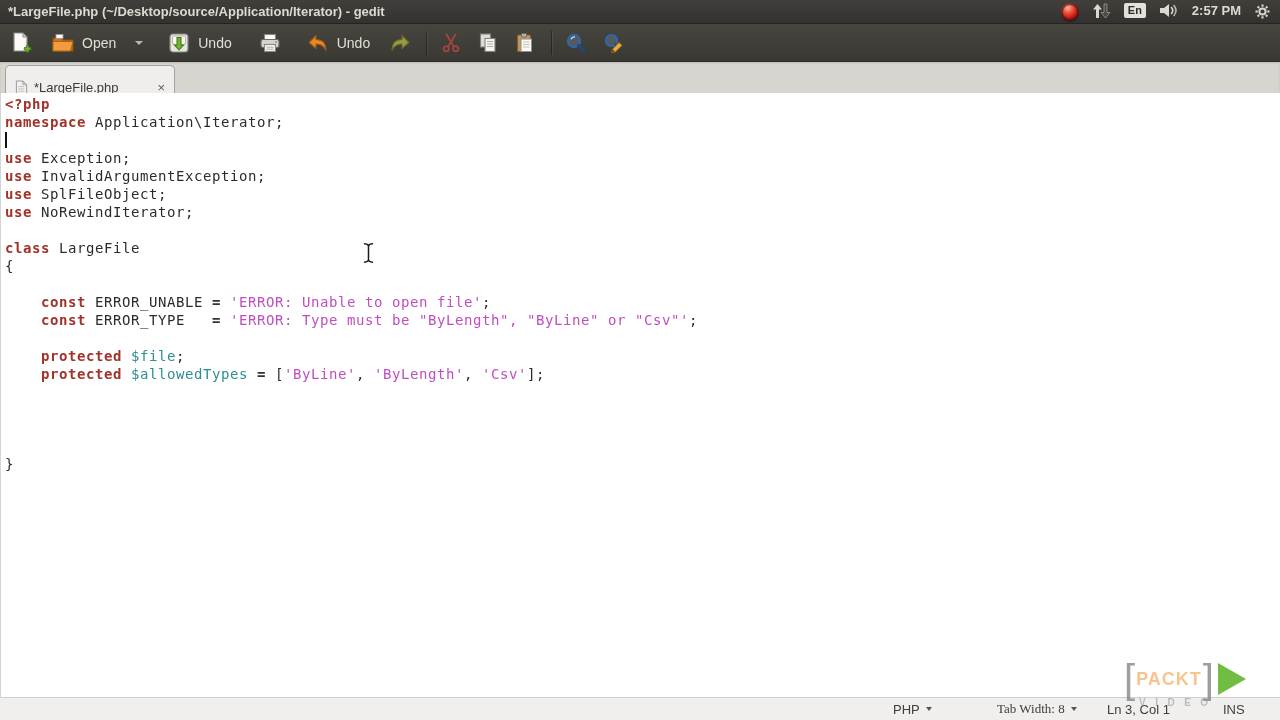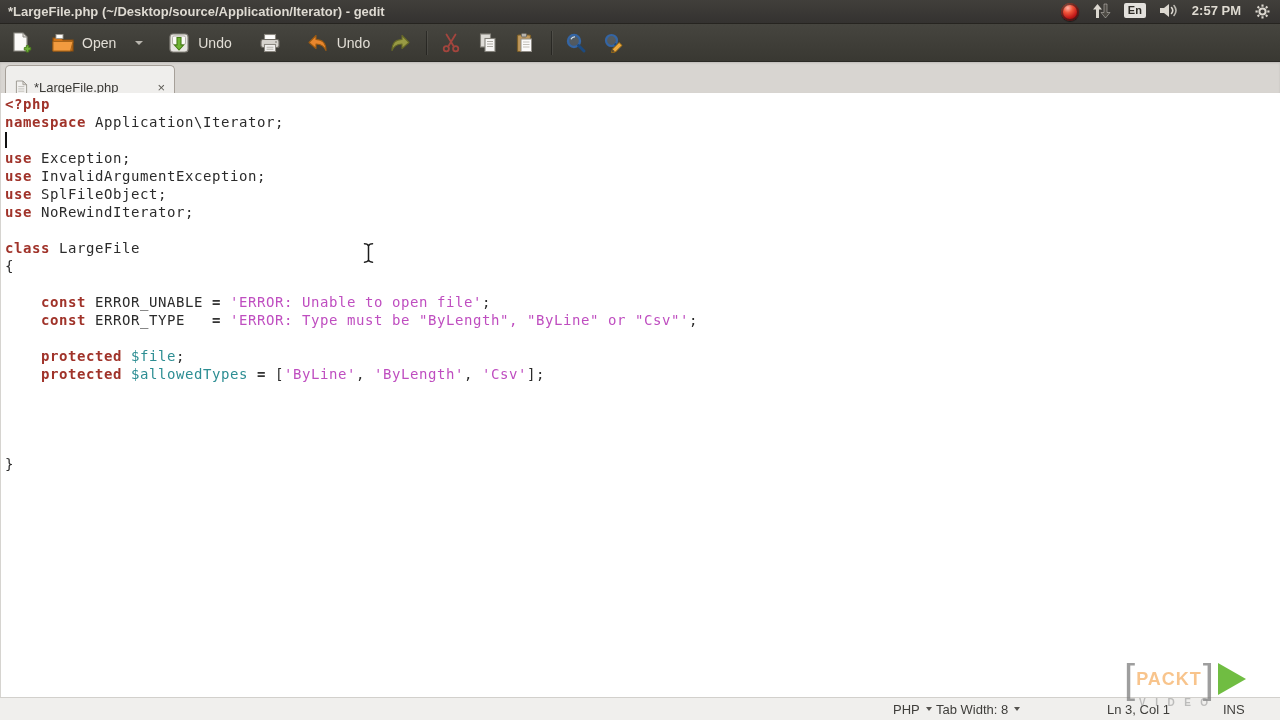--- a/index.html
+++ b/index.html
@@ -54,21 +54,21 @@
   .tk-o{color:#333;font-weight:bold;}
   .text-caret{position:absolute;left:0;top:1px;width:2px;height:16px;background:#111;}
 
   
   .statusbar{position:absolute;left:0;top:697px;width:1280px;height:23px;background:#f0efed;
              border-top:1px solid #d2d0cc;box-sizing:border-box;font-size:13px;color:#3f3e3b;}
   .sb-item{position:absolute;top:0;height:22px;display:flex;align-items:center;gap:6px;}
   .sb-caret{width:0;height:0;border-left:3.5px solid transparent;border-right:3.5px solid transparent;
             border-top:4px solid #55534f;}
   .sb-php{left:893px;}
-  .sb-tabw{left:936px;}
+  .sb-tabw{left:997px;font-family:Liberation Serif, serif;}
   .sb-pos{left:1107px;}
   .sb-ins{left:1223px;}
 
   
   .watermark{position:absolute;left:1124px;top:660px;z-index:5;pointer-events:none;}
   .wm-row{display:flex;align-items:center;height:38px;}
   .wm-bracket{font-size:40px;font-weight:400;color:rgba(125,125,125,.75);line-height:34px;}
   .wm-brand{font-size:18px;font-weight:700;letter-spacing:1px;color:rgba(247,186,120,.85);
             line-height:30px;padding:0 1px;}
   .wm-play{width:0;height:0;border-top:16px solid transparent;border-bottom:16px solid transparent;

